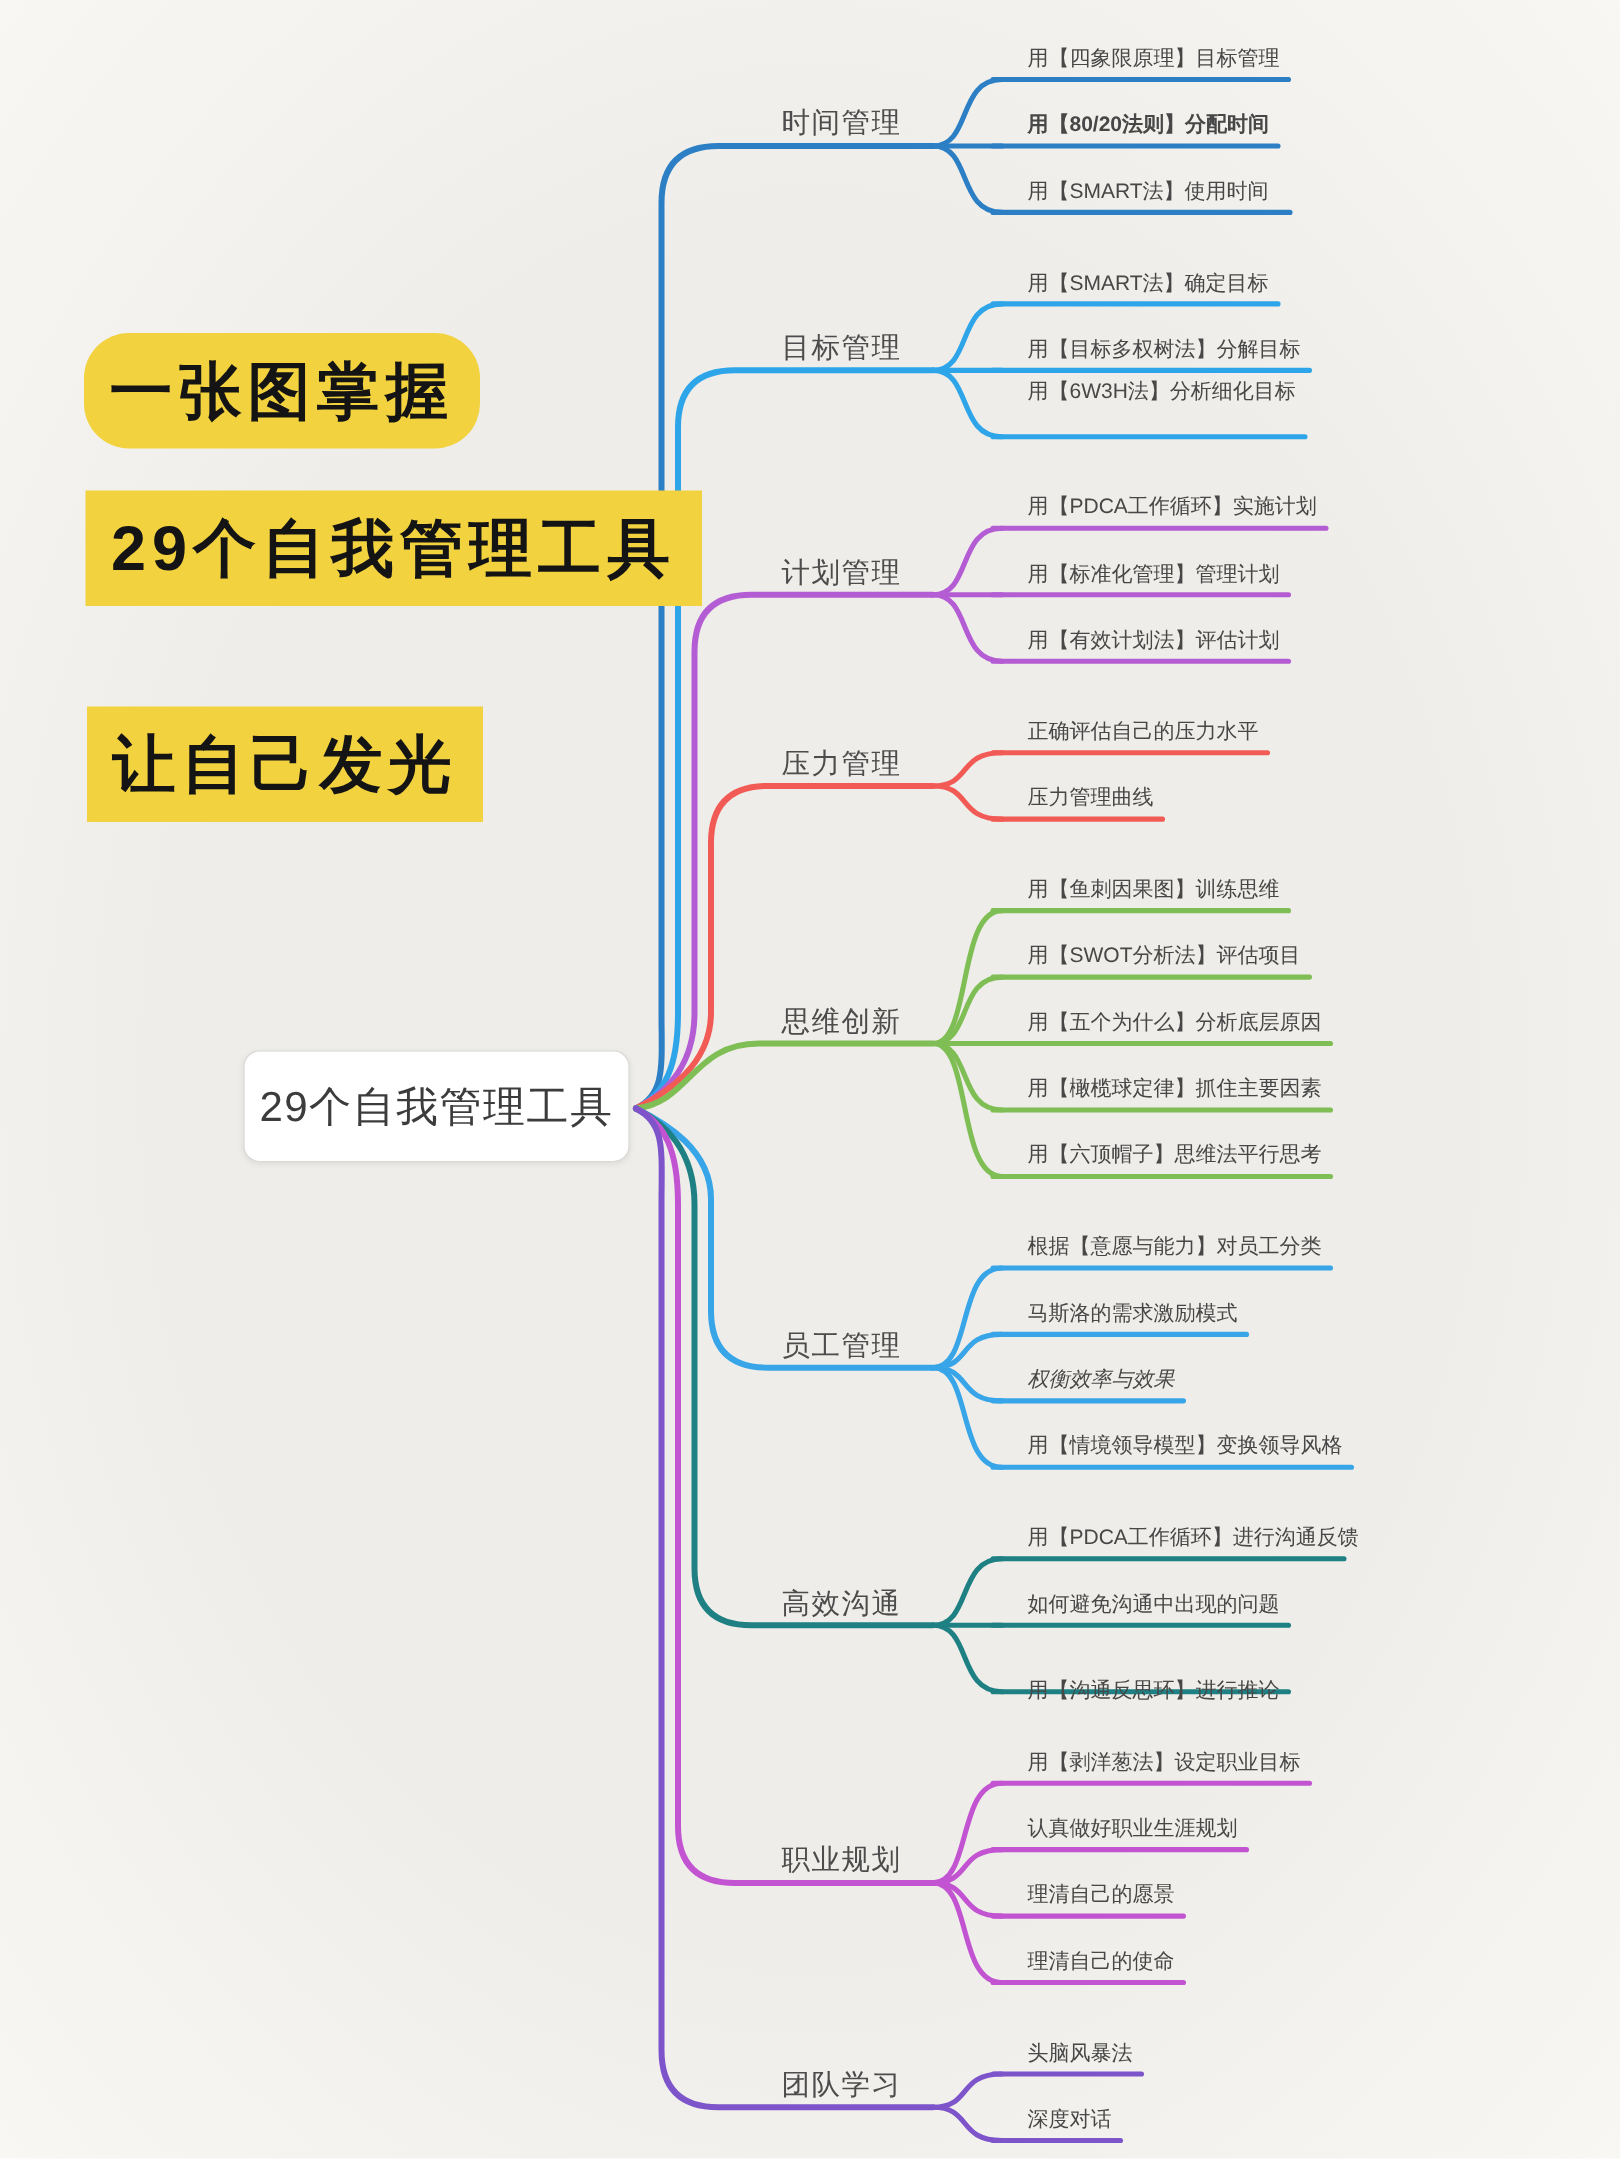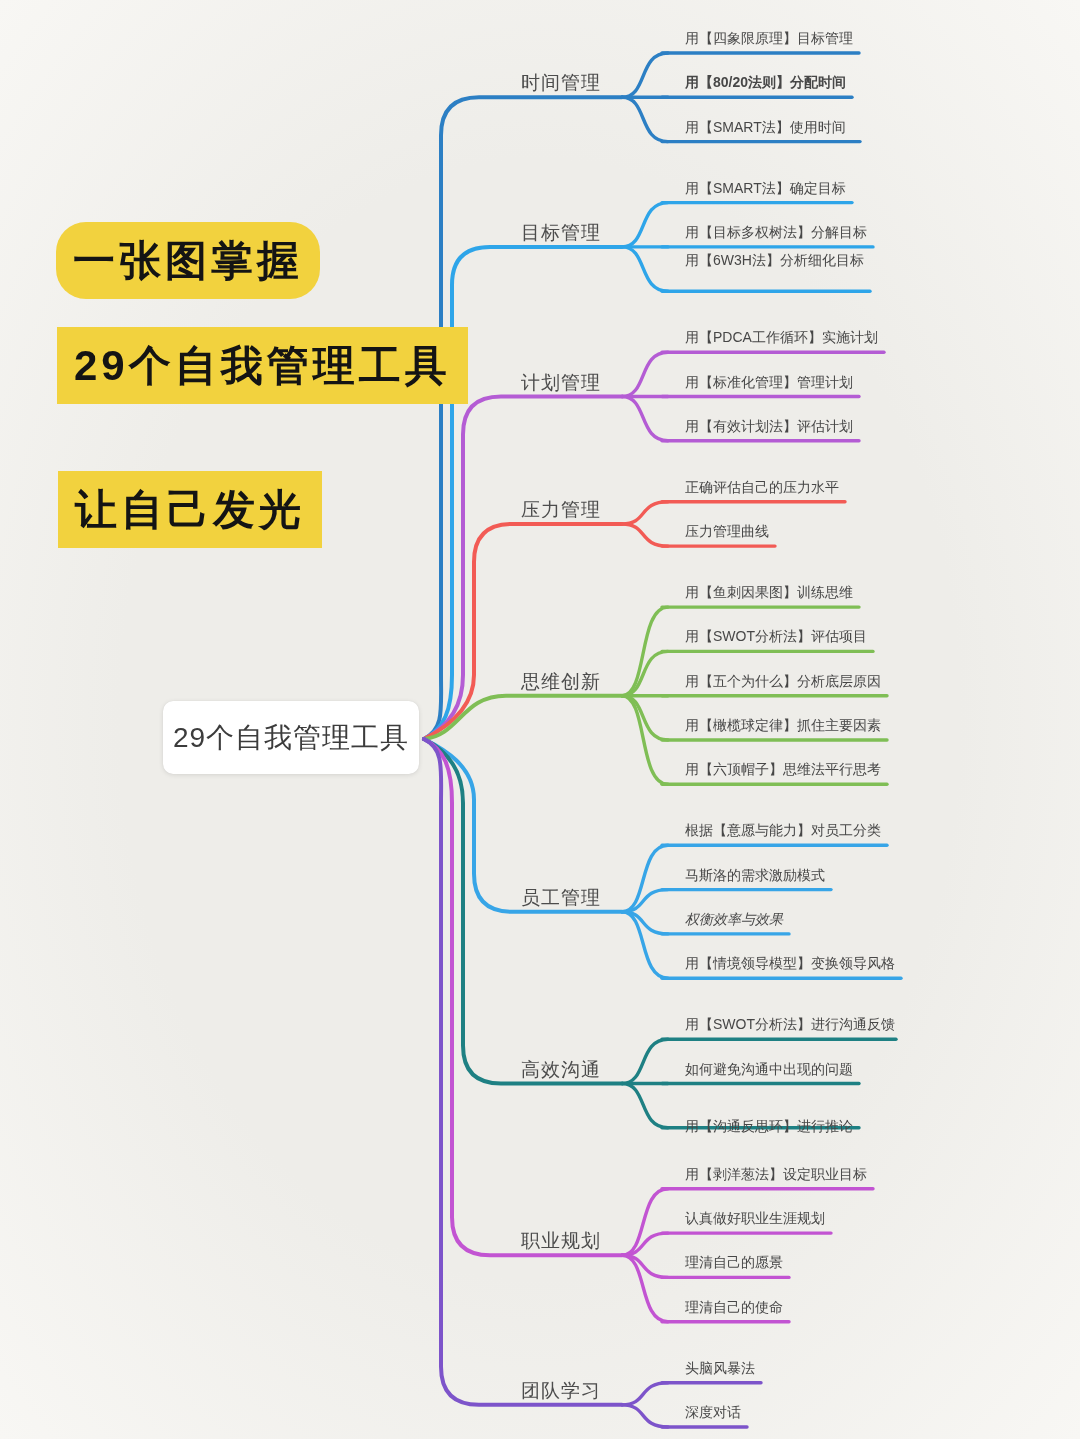--- a/index.html
+++ b/index.html
@@ -135,21 +135,21 @@
       <div class="leaf-label" style="top: 626.4px;">用【SWOT分析法】评估项目</div>
       <div class="leaf-label" style="top: 670.7px;">用【五个为什么】分析底层原因</div>
       <div class="leaf-label" style="top: 715px;">用【橄榄球定律】抓住主要因素</div>
       <div class="leaf-label" style="top: 759.3px;">用【六顶帽子】思维法平行思考</div>
       <div class="branch-label" style="top: 885.75px;">员工管理</div>
       <div class="leaf-label" style="top: 820.3px;">根据【意愿与能力】对员工分类</div>
       <div class="leaf-label" style="top: 864.6px;">马斯洛的需求激励模式</div>
       <div class="leaf-label" style="top: 908.9px; font-style: italic;">权衡效率与效果</div>
       <div class="leaf-label" style="top: 953.2px;">用【情境领导模型】变换领导风格</div>
       <div class="branch-label" style="top: 1057.5px;">高效沟通</div>
-      <div class="leaf-label" style="top: 1014.2px;">用【SWOT分析法】进行沟通反馈</div>
+      <div class="leaf-label" style="top: 1014.2px;">用【PDCA工作循环】进行沟通反馈</div>
       <div class="leaf-label" style="top: 1058.5px;">如何避免沟通中出现的问题</div>
       <div class="leaf-label" style="top: 1102.8px; margin-top: 13px;">用【沟通反思环】进行推论</div>
       <div class="branch-label" style="top: 1229.25px;">职业规划</div>
       <div class="leaf-label" style="top: 1163.8px;">用【剥洋葱法】设定职业目标</div>
       <div class="leaf-label" style="top: 1208.1px;">认真做好职业生涯规划</div>
       <div class="leaf-label" style="top: 1252.4px;">理清自己的愿景</div>
       <div class="leaf-label" style="top: 1296.7px;">理清自己的使命</div>
       <div class="branch-label" style="top: 1378.85px;">团队学习</div>
       <div class="leaf-label" style="top: 1357.7px;">头脑风暴法</div>
       <div class="leaf-label" style="top: 1402px;">深度对话</div>

